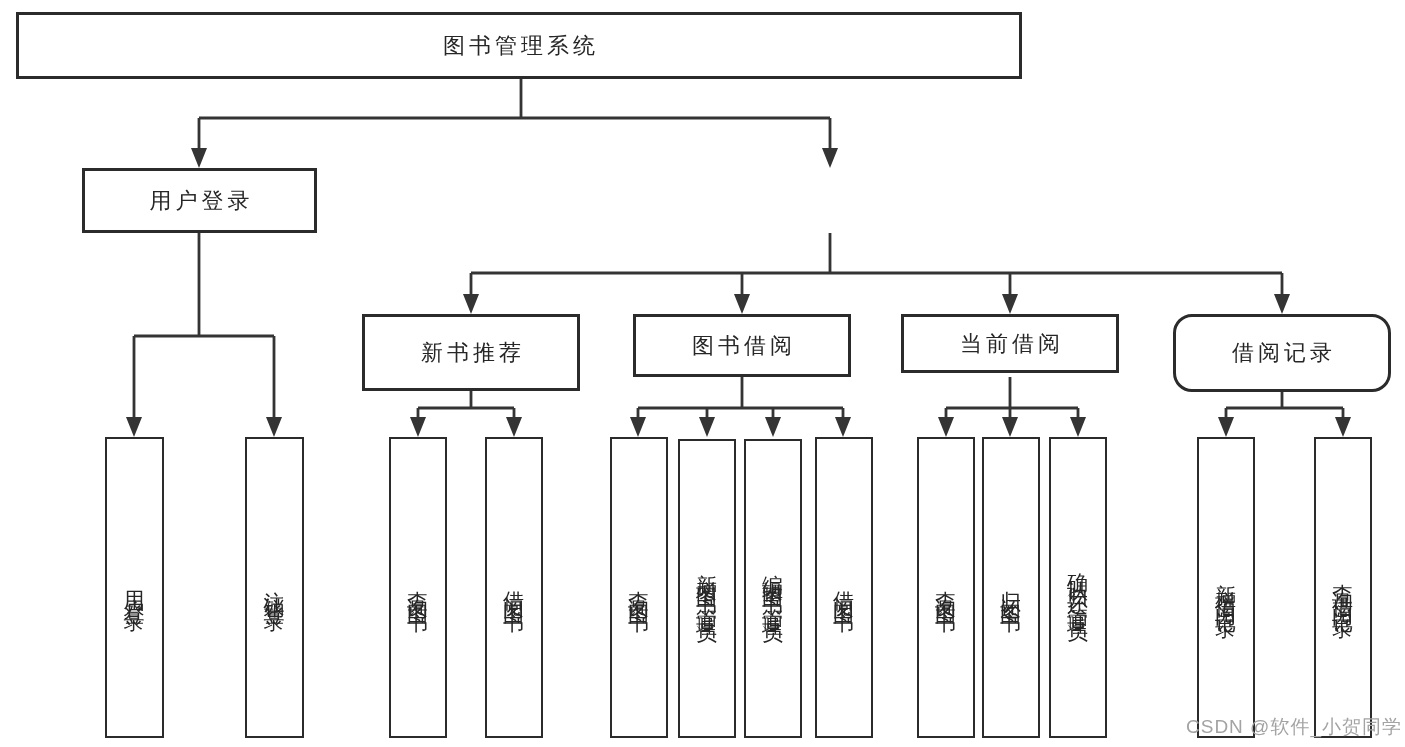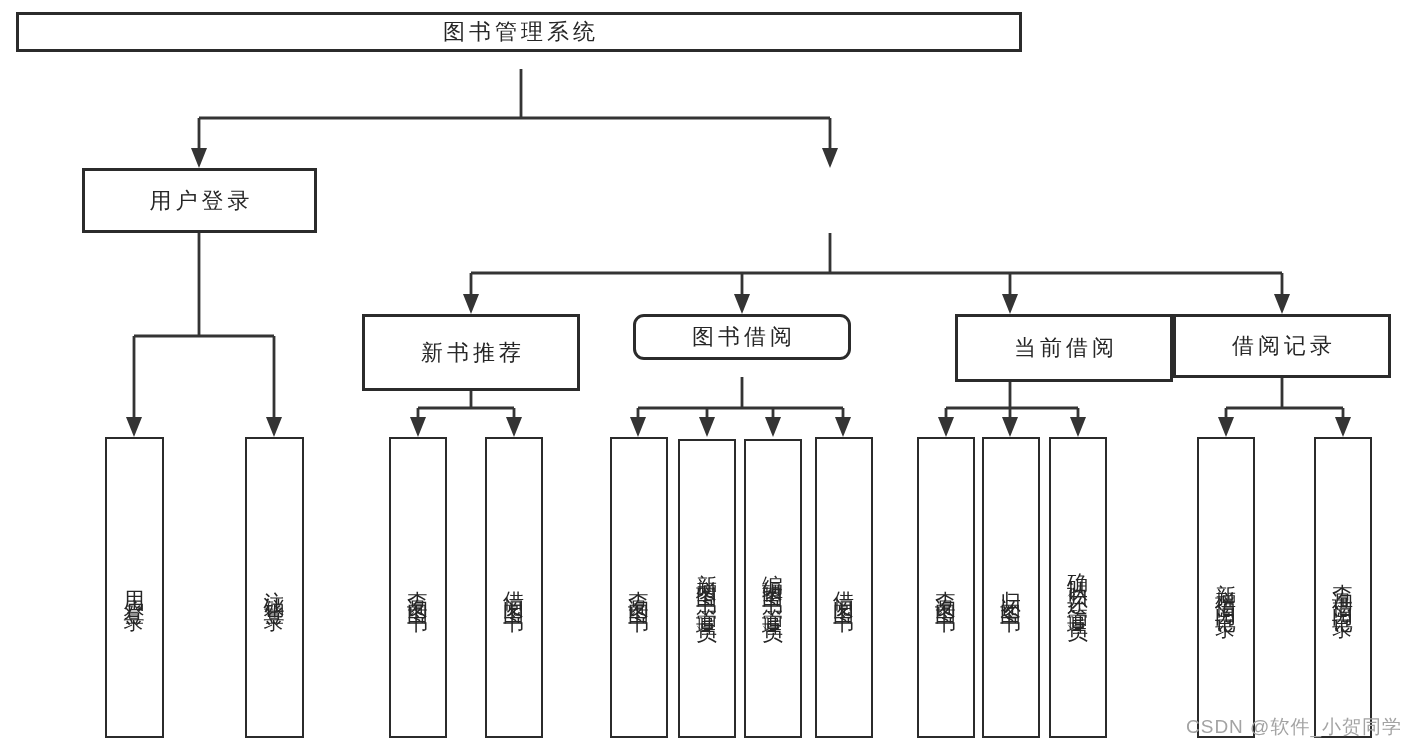--- a/index.html
+++ b/index.html
@@ -106,28 +106,28 @@
       <polygon class="arrowhead" points="765,417 781,417 773,437"></polygon>
       <polygon class="arrowhead" points="835,417 851,417 843,437"></polygon>
       <polygon class="arrowhead" points="938,417 954,417 946,437"></polygon>
       <polygon class="arrowhead" points="1002,417 1018,417 1010,437"></polygon>
       <polygon class="arrowhead" points="1070,417 1086,417 1078,437"></polygon>
       <polygon class="arrowhead" points="1218,417 1234,417 1226,437"></polygon>
       <polygon class="arrowhead" points="1335,417 1351,417 1343,437"></polygon>
     </g>
   </svg>
 
-  <div class="node root-box h-label" style="left:16px; top:12px; width:1006px; height:40px;">图书管理系统</div>
+  <div class="node root-box h-label" style="left:16px; top:12px; width:1006px; height:67px;">图书管理系统</div>
 
   <div class="node h-label" style="left:82px; top:168px; width:235px; height:65px;">用户登录</div>
 
   <div class="node h-label" style="left:362px; top:314px; width:218px; height:77px;">新书推荐</div>
-  <div class="node h-label" style="left:633px; top:314px; width:218px; height:46px;border-radius:11px;">图书借阅</div>
-  <div class="node h-label" style="left:955px; top:314px; width:218px; height:68px;">当前借阅</div>
-  <div class="node h-label" style="left:1173px; top:314px; width:218px; height:64px;">借阅记录</div>
+  <div class="node h-label" style="left:633px; top:314px; width:218px; height:63px;">图书借阅</div>
+  <div class="node h-label" style="left:901px; top:314px; width:218px; height:59px;">当前借阅</div>
+  <div class="node h-label" style="left:1173px; top:314px; width:218px; height:78px;border-radius:19px;">借阅记录</div>
 
   <div class="node leaf" style="left:105px; top:437px; width:59px; height:301px;">用户登录</div>
   <div class="node leaf" style="left:245px; top:437px; width:59px; height:301px;">注销登录</div>
 
   <div class="node leaf" style="left:389px; top:437px; width:58px; height:301px;">查询图书</div>
   <div class="node leaf" style="left:485px; top:437px; width:58px; height:301px;">借阅图书</div>
 
   <div class="node leaf" style="left:610px; top:437px; width:58px; height:301px;">查询图书</div>
   <div class="node leaf" style="left:678px; top:439px; width:58px; height:299px;">新增图书（管理员）</div>
   <div class="node leaf" style="left:744px; top:439px; width:58px; height:299px;">编辑图书（管理员）</div>

